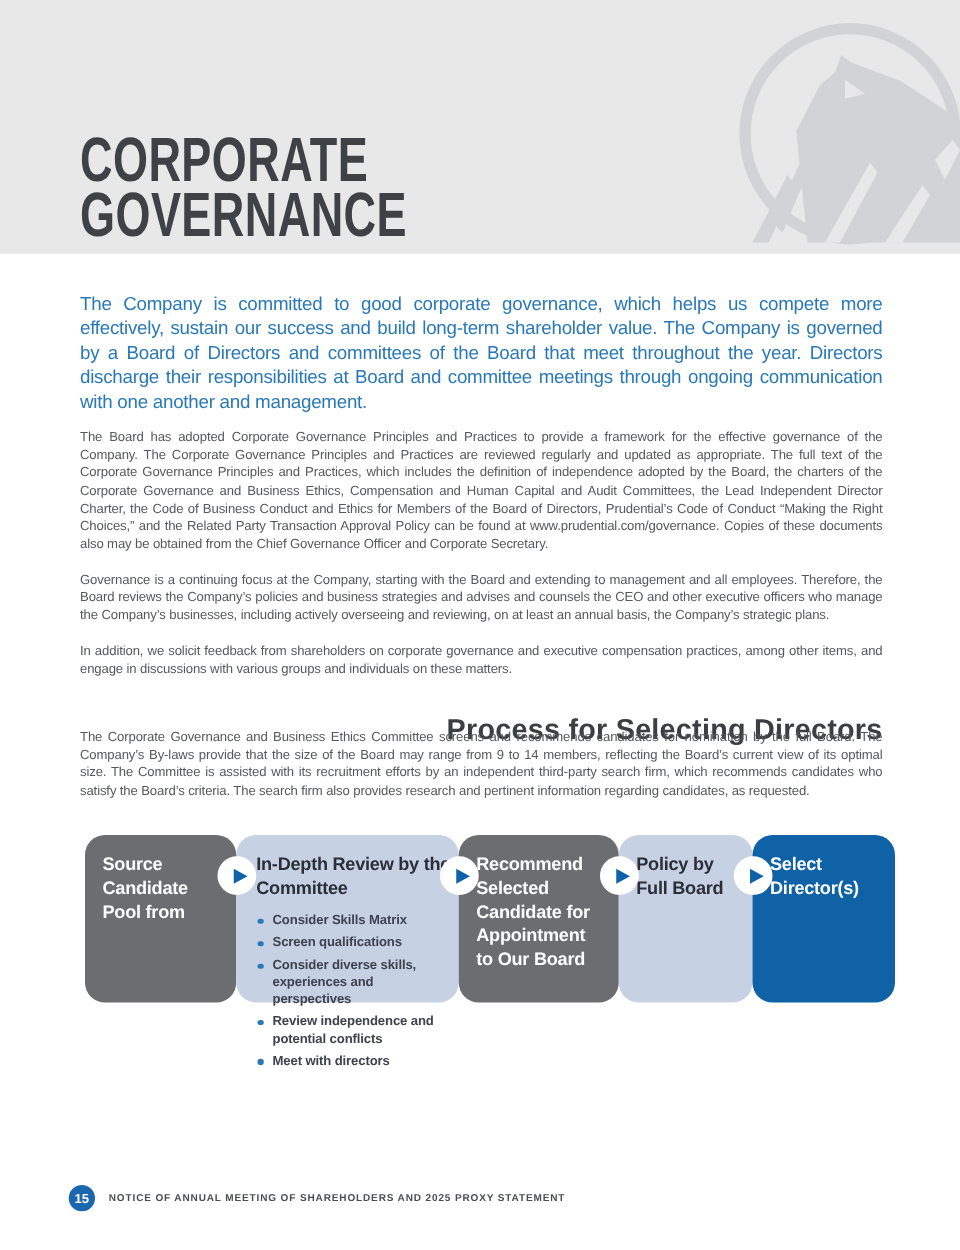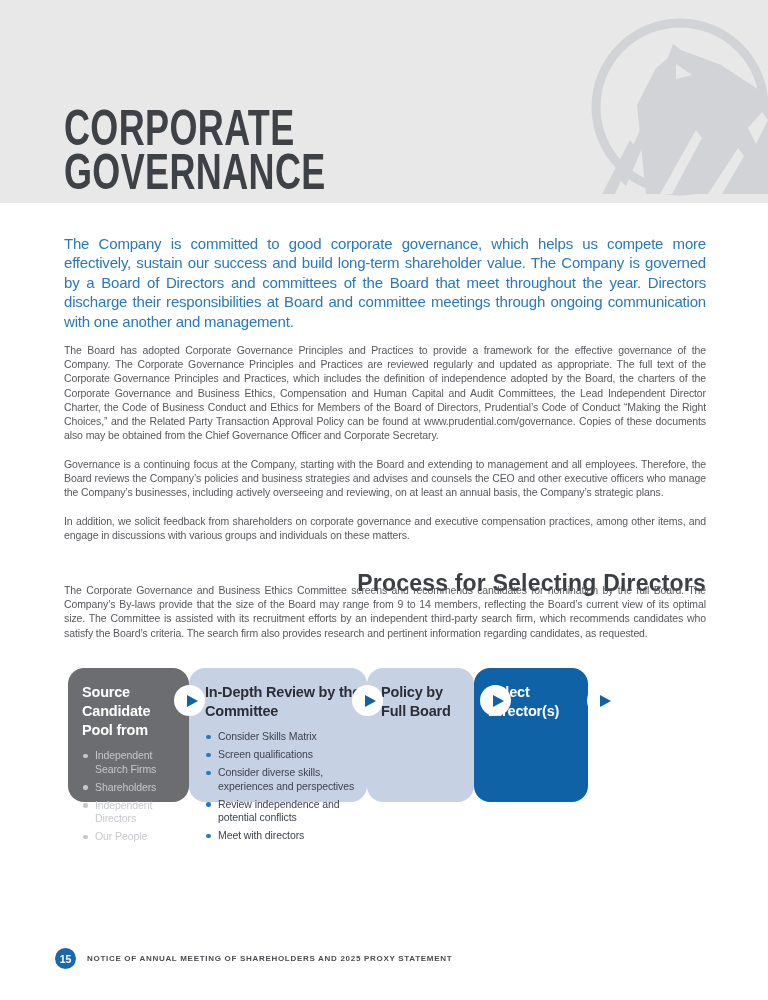--- a/index.html
+++ b/index.html
@@ -29,21 +29,21 @@
   .s0{width:121px;background:var(--step_dark_gray,#6c6d70);}
   .s1{width:178px;background:var(--step_periwinkle,#c7d1e4);}
   .s2{width:128px;background:var(--step_dark_gray,#6c6d70);}
   .s3{width:107px;background:var(--step_periwinkle,#c7d1e4);}
   .s4{width:114px;background:var(--step_blue,#0f62a5);}
   .step-title{font-weight:700;font-size:14.5px;line-height:19px;padding:15px 10px 0 14px;letter-spacing:-.2px;}
   .s0 .step-title,.s2 .step-title,.s4 .step-title{color:#ffffff;}
   .s1 .step-title,.s3 .step-title{color:#2b2e36;}
   .s1 .step-title{padding-left:16px;padding-right:6px;}
   .bullets{list-style:none;margin:9px 0 0;padding:0 6px 0 14px;}
-  .s1 .bullets{padding-left:16px;}
+  .s1 .bullets{padding-left:16px;font-weight:bold;}
   .bullets li{position:relative;padding-left:13px;font-size:10.5px;line-height:13.5px;
               margin-bottom:4.5px;letter-spacing:-.1px;}
   .bullets li::before{content:"";position:absolute;left:1px;top:4.5px;width:4.5px;height:4.5px;border-radius:50%;}
   .s0 .bullets li{color:#c6c8cc;}
   .s0 .bullets li::before{background:#c6c8cc;}
   .s1 .bullets li{color:#3e434d;}
   .s1 .bullets li::before{background:var(--brand_blue,#2a79b7);}
 
   .arrow{position:absolute;top:17px;width:31px;height:31px;border-radius:50%;background:#ffffff;
          display:flex;align-items:center;justify-content:center;z-index:2;}
@@ -88,36 +88,33 @@
   <div class="block par p3">In addition, we solicit feedback from shareholders on corporate governance and executive compensation practices, among other items, and engage in discussions with various groups and individuals on these matters.</div>
 
   <div class="block h2">Process for Selecting Directors</div>
   <div class="block par secpar">
     <span>The Corporate Governance and Business Ethics Committee screens and recommends candidates for nomination by the full Board. The Company’s By-laws provide that the size of the Board may range from 9 to 14 members, reflecting the Board’s current view of its optimal size. The Committee is assisted with its recruitment efforts by an independent third-party search firm, which recommends candidates who satisfy the Board’s criteria. The search firm also provides research and pertinent information regarding candidates, as requested.</span><br>
   </div>
 
   <div class="diagram">
     <div class="step s0">
       <div class="step-title">Source Candidate Pool from</div>
-      <ul class="bullets">
-          <li>Independent Search Firms</li>
-          <li>Shareholders</li>
-          <li>Independent Directors</li>
-          <li>Our People</li>
-        </ul>
     </div>
     <div class="step s1">
       <div class="step-title">In-Depth Review by the Committee</div>
       <ul class="bullets">
           <li>Consider Skills Matrix</li>
           <li>Screen qualifications</li>
           <li>Consider diverse skills, experiences and perspectives</li>
           <li>Review independence and potential conflicts</li>
           <li>Meet with directors</li>
         </ul>
+    </div>
+    <div class="step s2">
+      <div class="step-title">Recommend Selected Candidate for Appointment to Our Board</div>
     </div>
     <div class="step s3">
       <div class="step-title">Policy by Full Board</div>
     </div>
     <div class="step s4">
       <div class="step-title">Select Director(s)</div>
     </div>
     <span class="arrow a0"></span>
     <span class="arrow a1"></span>
     <span class="arrow a2"></span>

